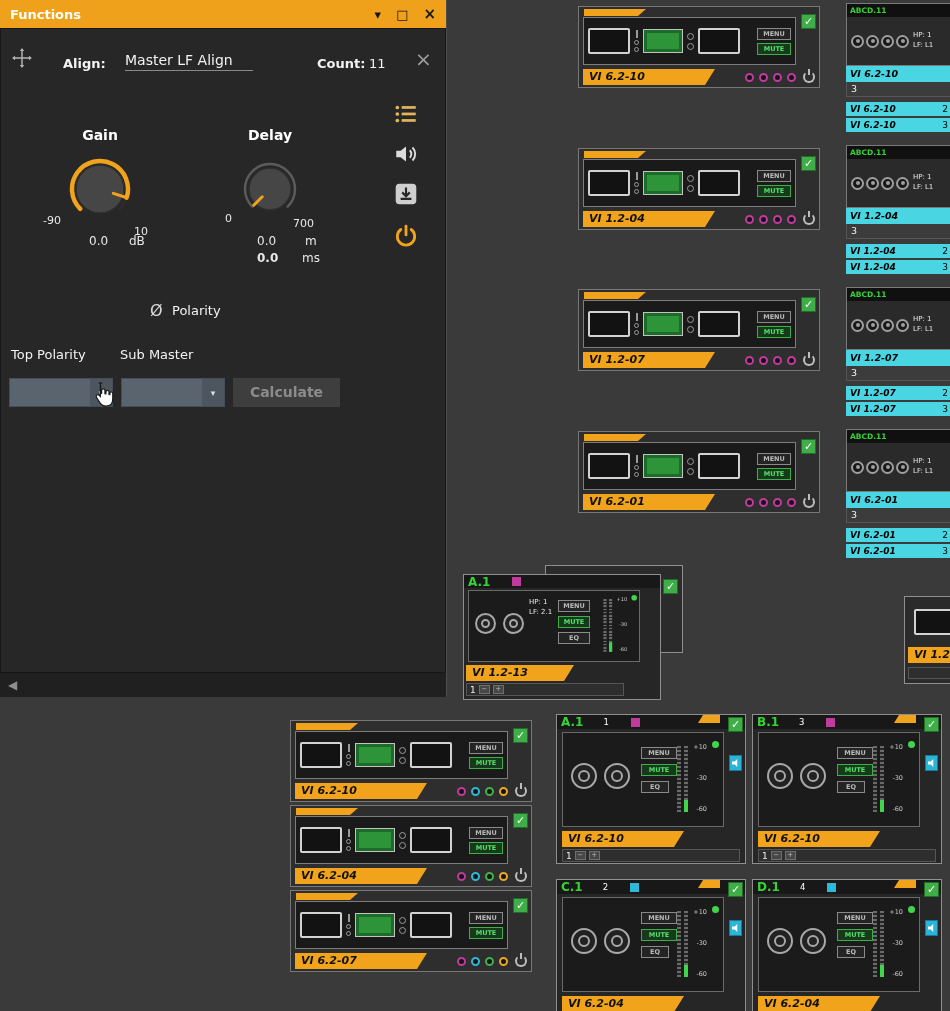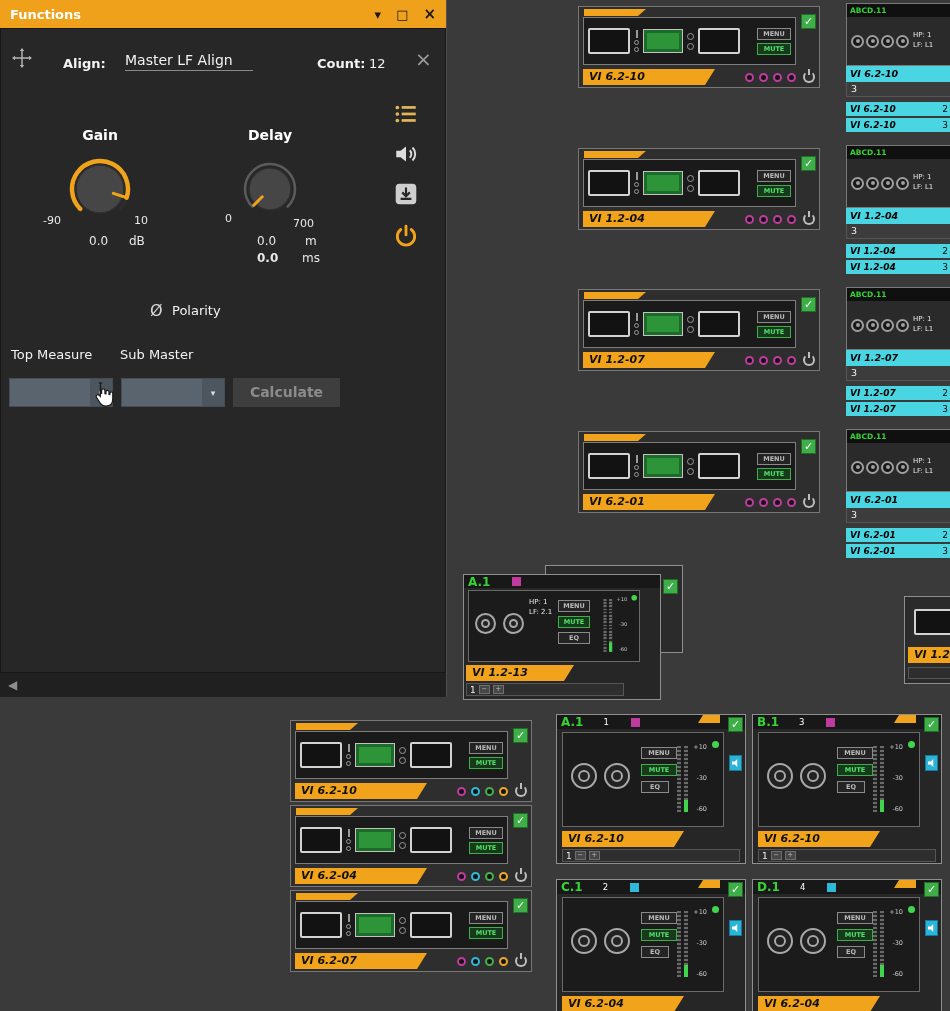--- a/index.html
+++ b/index.html
@@ -143,21 +143,21 @@
         <svg viewBox="0 0 24 24" width="22" height="22">
             <g stroke="#b5b5b5" stroke-width="1.6" fill="#b5b5b5">
               <path d="M12 4v16M4 12h16" fill="none"></path>
               <path d="M12 1.2l2.4 3.2h-4.8zM12 22.8l2.4-3.2h-4.8zM1.2 12l3.2-2.4v4.8zM22.8 12l-3.2-2.4v4.8z" stroke="none"></path>
             </g>
           </svg>
       </span>
       <span class="lbl b" style="left:62px;top:27px">Align:</span>
       <span class="lbl" style="left:124px;top:23px"><span id="name-value">Master LF Align</span></span>
       <span class="lbl b" style="left:316px;top:27px">Count:</span>
-      <span class="lbl" style="left:368px;top:27px">12</span>
+      <span class="lbl" style="left:368px;top:27px">11</span>
       <span id="panel-close" style="left:414px;top:20px">×</span>
 
       <span class="sideicon" style="top:72px">
         <svg viewBox="0 0 24 24" width="26" height="26">
             <g fill="#e2b558">
               <circle cx="4" cy="6" r="1.7"></circle>
               <rect x="8" y="4.7" width="13" height="2.5"></rect>
               <circle cx="4" cy="12" r="1.7"></circle>
               <rect x="8" y="10.7" width="13" height="2.5"></rect>
               <circle cx="4" cy="18" r="1.7"></circle>
@@ -185,41 +185,41 @@
       </span>
 
       <span class="knob-label" style="left:69px;top:98px">Gain</span>
       <svg id="gain-knob" class="abs" style="left:67px;top:128px" width="64" height="64" viewBox="0 0 64 64">
           <circle cx="32" cy="32" r="24" fill="#464646" stroke="#2e2e2e" stroke-width="1.5"></circle>
           <path d="M12.201010126776666 51.79898987322333 A28 28 0 1 1 51.798989873223334 51.79898987322333" stroke="#2d2d2d" stroke-width="3" fill="none" stroke-linecap="round"></path>
           <path d="M12.201010126776666 51.79898987322333 A28 28 0 1 1 58.6295824562643 40.652475842498525" stroke="#f0a31b" stroke-width="4.5" fill="none" stroke-linecap="round"></path>
           <line x1="45.31479122813215" y1="36.326237921249266" x2="56.727469423673995" y2="40.03444185374863" stroke="#f0a31b" stroke-width="3" stroke-linecap="round"></line>
         </svg>
       <span class="kv" style="left:42px;top:185px">-90</span>
-      <span class="kv" style="left:133px;top:185px">10</span>
+      <span class="kv" style="left:133px;top:196px">10</span>
       <span class="kv kval" style="left:88px;top:205px">0.0</span>
       <span class="kv kval" style="left:128px;top:205px">dB</span>
 
       <span class="knob-label" style="left:239px;top:98px">Delay</span>
       <svg id="delay-knob" class="abs" style="left:240px;top:131px" width="58" height="58" viewBox="0 0 58 58">
           <circle cx="29" cy="29" r="21" fill="#464646" stroke="#2e2e2e" stroke-width="1.5"></circle>
           <path d="M11.322330470336308 46.67766952966369 A25 25 0 1 1 46.67766952966369 46.67766952966369" stroke="#5b5b5b" stroke-width="2.5" fill="none" stroke-linecap="round"></path>
           <line x1="21.221825406947975" y1="36.77817459305202" x2="12.736544032709403" y2="45.2634559672906" stroke="#f0a31b" stroke-width="3" stroke-linecap="round"></line>
         </svg>
       <span class="kv" style="left:224px;top:183px">0</span>
       <span class="kv" style="left:292px;top:188px">700</span>
       <span class="kv kval" style="left:256px;top:205px">0.0</span>
       <span class="kv kval" style="left:304px;top:205px">m</span>
       <span class="kv kval b" style="left:256px;top:222px">0.0</span>
       <span class="kv kval" style="left:301px;top:222px">ms</span>
 
       <span id="polarity-icon" style="left:149px;top:272px">Ø</span>
       <span class="lbl" style="left:171px;top:274px">Polarity</span>
 
-      <span class="lbl" style="left:10px;top:318px">Top Measure</span>
+      <span class="lbl" style="left:10px;top:318px">Top Polarity</span>
       <span class="lbl" style="left:119px;top:318px">Sub Master</span>
 
       <div class="dropdown" style="left:8px;top:349px">
         <span class="chev">▾</span>
       </div>
       <div class="dropdown" style="left:120px;top:349px">
         <span class="chev">▾</span>
       </div>
       <div id="calc-btn" style="left:232px;top:349px">Calculate</div>
     </div>

